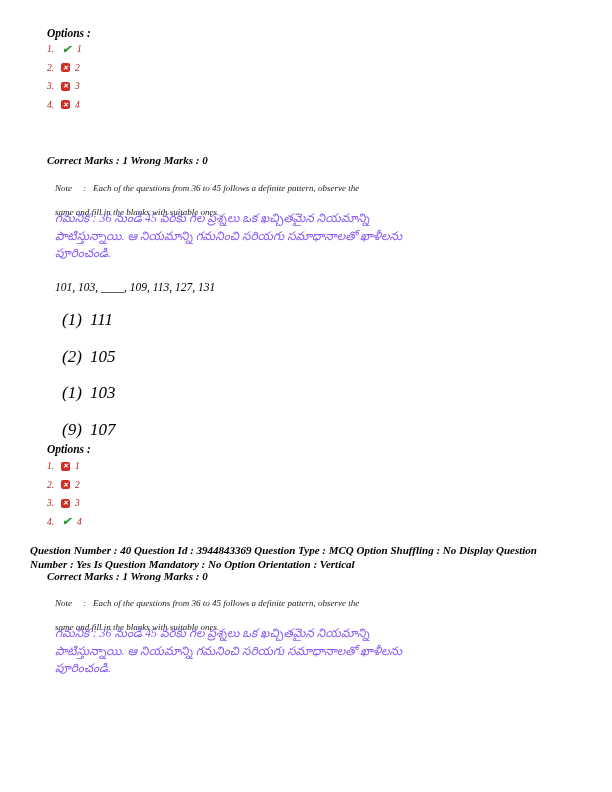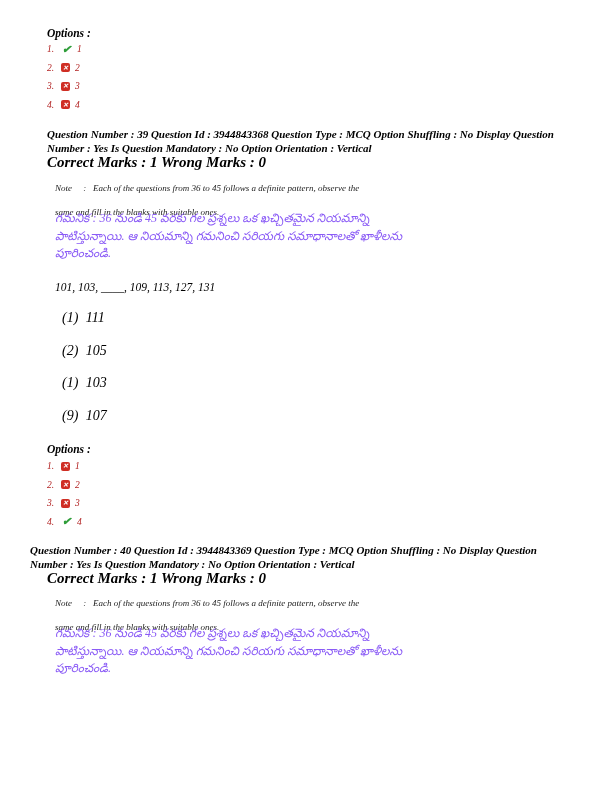--- a/index.html
+++ b/index.html
@@ -33,34 +33,34 @@
   .result-icon.wrong {
     width:9px; height:9px; background:#cf2e24; border-radius:2px;
   }
   .result-icon.wrong::before {
     content:"\2715"; color:#fff; font-size:6.5px; font-weight:bold;
   }
 
   .q-header {
     width:534px; font-size:11px; font-weight:bold; line-height:13.5px;
   }
-  .q-marks { font-size:15px; font-weight:bold; }
+  .q-marks { font-size:11px; font-weight:bold; }
 
   .note-en {
     font-size:9px; line-height:24px; color:#1c1c1c;
     white-space:pre-wrap; width:370px;
   }
   .note-te {
     font-size:12px; line-height:17.5px; color:#8b5cf6;
     white-space:pre-wrap; width:380px;
   }
 
   .sequence { font-size:11.5px; color:#000; }
 
-  .choices { display:flex; flex-direction:column; gap:16.5px; font-size:14px; word-spacing:4px;justify-content:flex-end; }
+  .choices { display:flex; flex-direction:column; gap:16.5px; font-size:17px; word-spacing:4px;justify-content:flex-end; }
 
   .logo { display:flex; align-items:center; gap:6px; }
   .mascot {
     position:relative; width:30px; height:30px;
     background:#fff; border:1px solid #e0e0e0; border-radius:6px;
     box-shadow:0 1px 2px rgba(0,0,0,.18);
     flex:0 0 auto;
   }
   .mascot::before {
     content:""; position:absolute; top:3px; left:4px; right:4px; height:13px;
@@ -110,21 +110,20 @@
       <span class="result-icon wrong"></span>
       <span class="opt-val">3</span>
     </div>
     <div class="opt-row">
       <span class="opt-num">4.</span>
       <span class="result-icon wrong"></span>
       <span class="opt-val">4</span>
     </div>
   </div>
 
-  <div class="abs q-header" style="left:47px; top:128px;">Question Number : 39 Question Id : 3944843368 Question Type : MCQ Option Shuffling : No Display Question Number : Yes Is Question Mandatory : No Option Orientation : Vertical</div>
   <div class="abs q-marks" style="left:47px; top:154px;">Correct Marks : 1 Wrong Marks : 0</div>
 
   <div class="abs note-en" style="left:55px; top:176px;">Note     :   Each of the questions from 36 to 45 follows a definite pattern, observe the
 same and fill in the blanks with suitable ones.</div>
   <div class="abs note-te" style="left:55px; top:210px;">గమనిక : 36 నుండి 45 వరకు గల ప్రశ్నలు ఒక ఖచ్చితమైన నియమాన్ని
 పాటిస్తున్నాయి. ఆ నియమాన్ని గమనించి సరియగు సమాధానాలతో ఖాళీలను
 పూరించండి.</div>
 
   <div class="abs sequence" style="left:55px; top:281px;">101, 103, ____, 109, 113, 127, 131</div>
 

